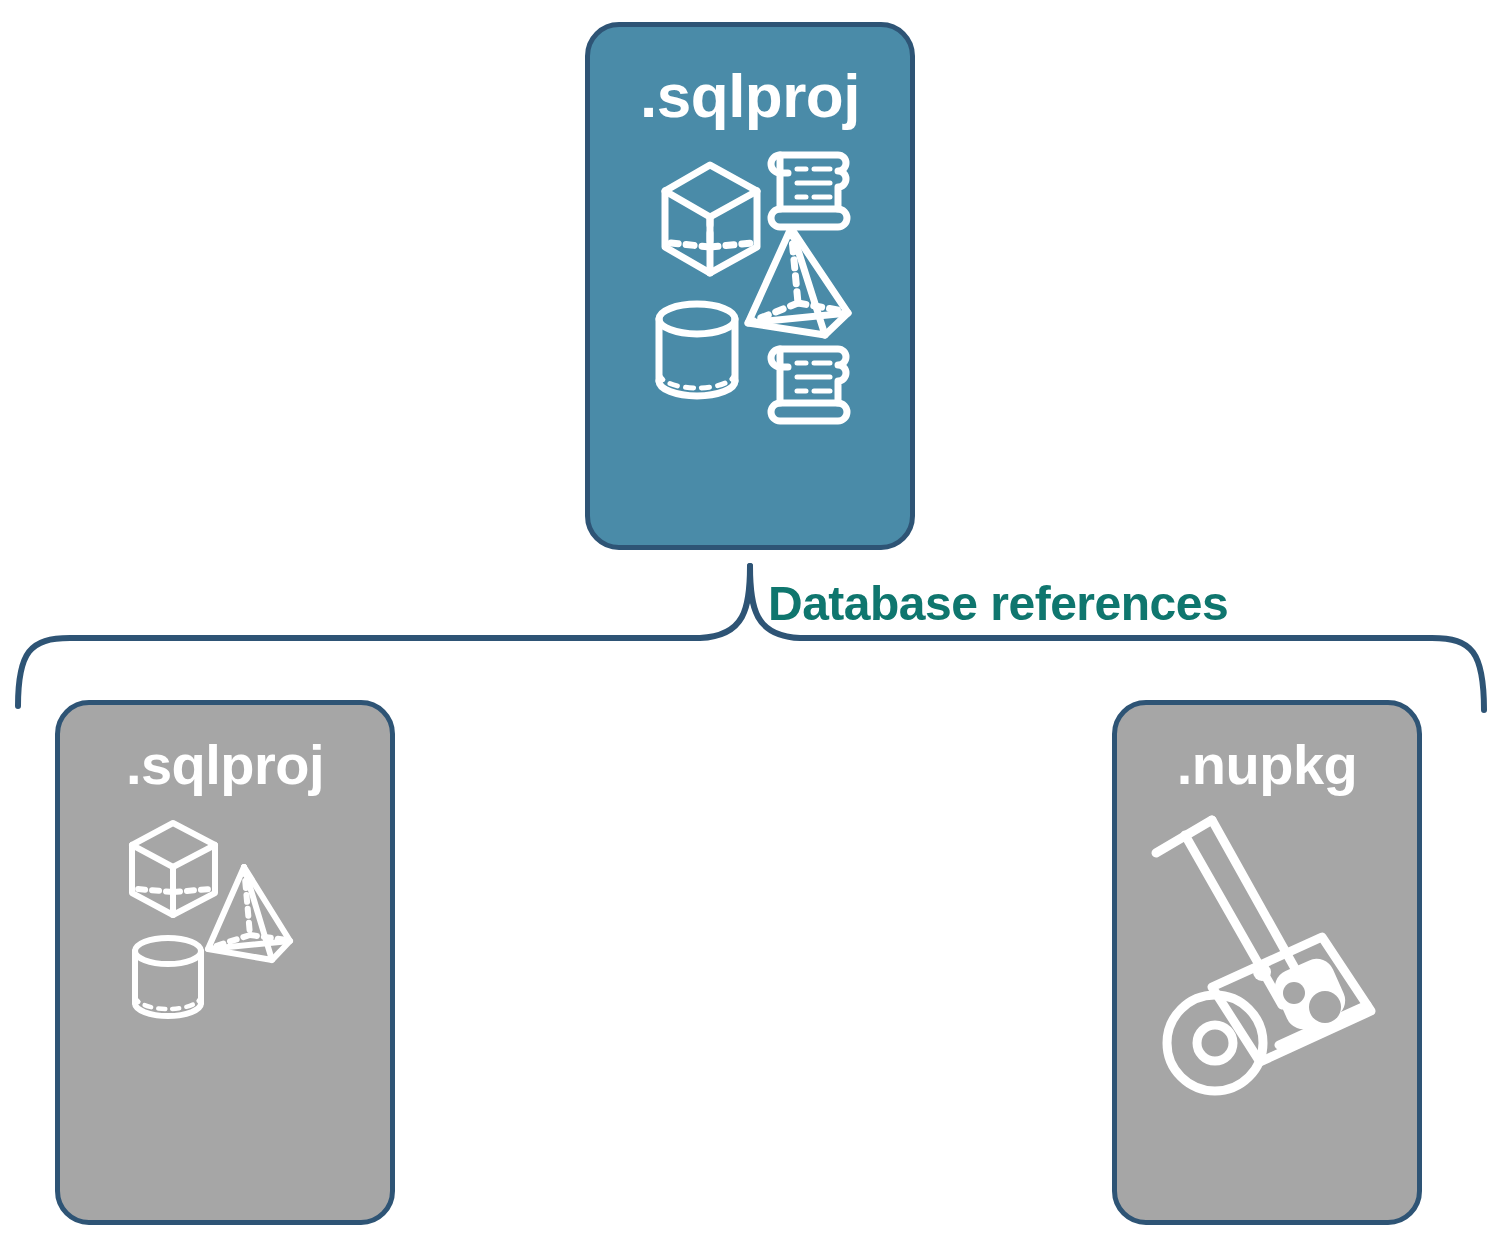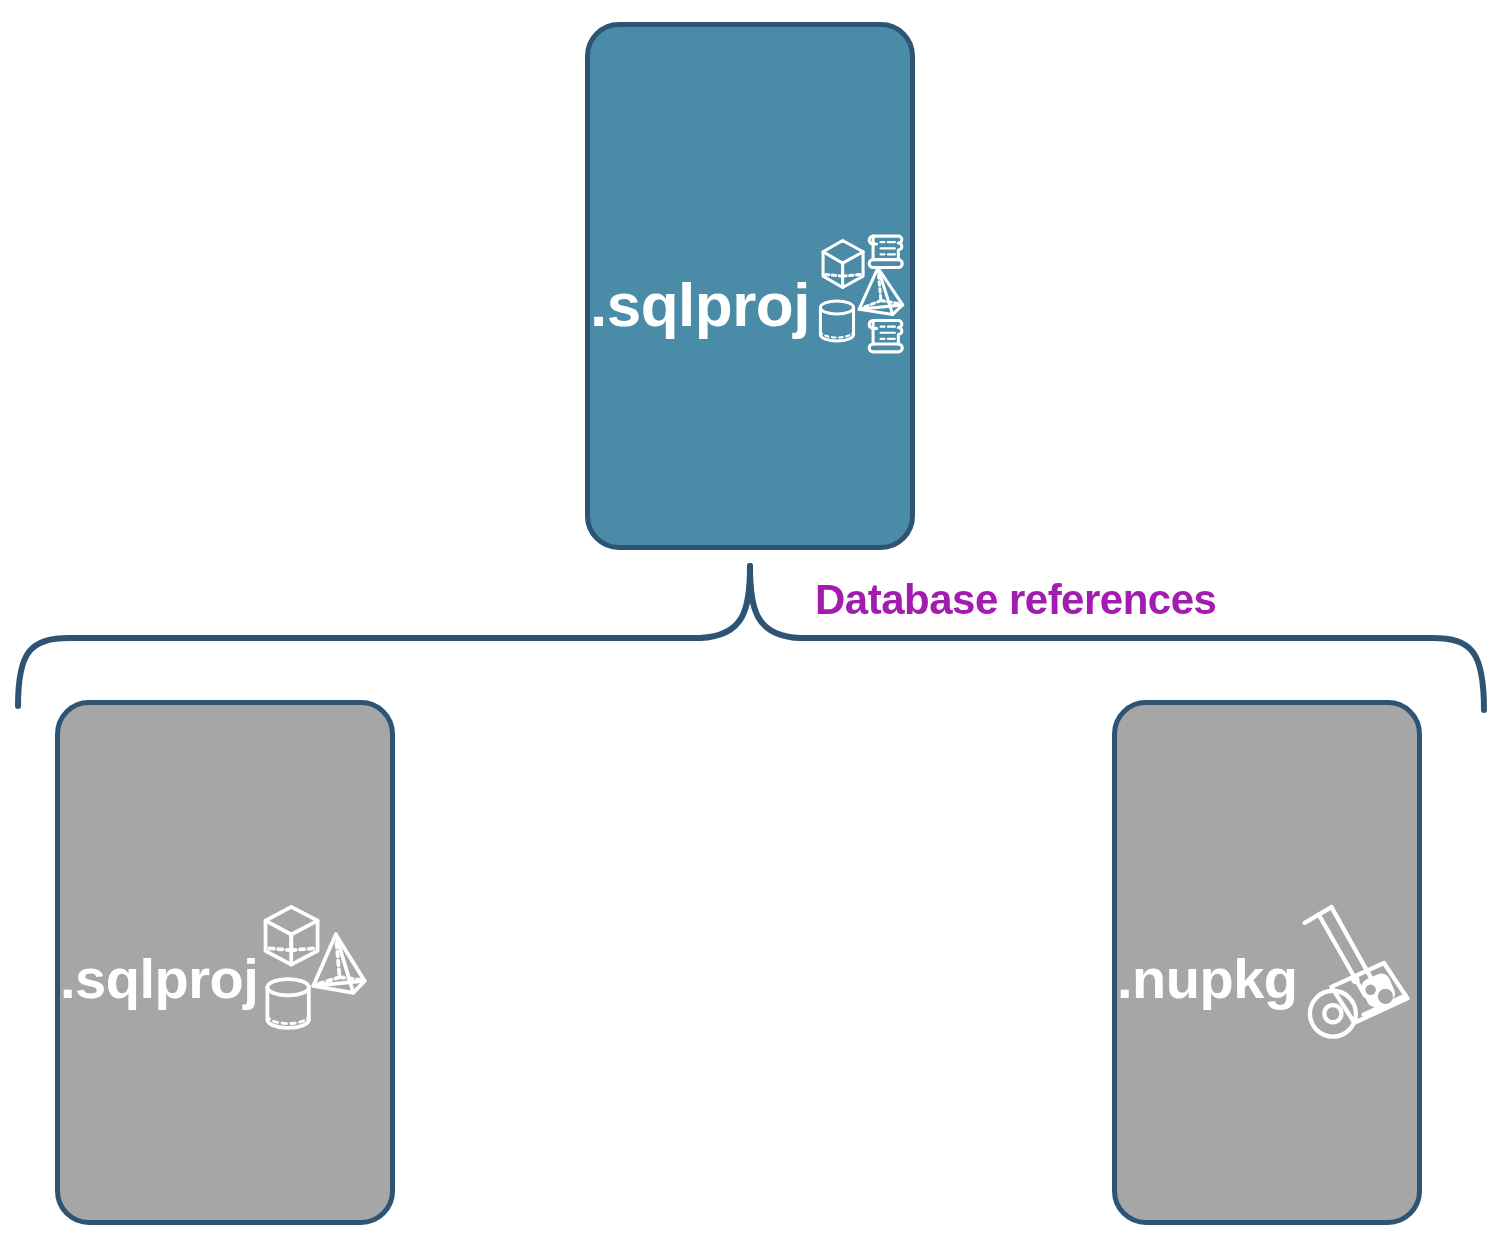--- a/index.html
+++ b/index.html
@@ -17,21 +17,21 @@
     background: #ffffff;
     overflow: hidden;
   }
 
   .card {
     position: absolute;
     box-sizing: border-box;
     border: 5px solid #2e5475;
     border-radius: 34px;
     display: flex;
-    flex-direction: row;
+    flex-direction: column;
     align-items: center;
   }
   .card.primary {
     background: #4a8ba8;
   }
   .card.secondary {
     background: #a6a6a6;
   }
   .card-title {
     color: #ffffff;
@@ -97,25 +97,25 @@
     position: absolute;
     left: 0;
     top: 548px;
     width: 1500px;
     height: 180px;
     pointer-events: none;
   }
 
   #brace-label {
     position: absolute;
-    left: 815px;
+    left: 768px;
     top: 576px;
-    font-size: 42px;
+    font-size: 48px;
     font-weight: bold;
-    color: #a21caf;
+    color: #0f766e;
     letter-spacing: -0.5px;
     white-space: nowrap;
   }
 </style>
 </head>
 <body>
 
 <div id="stage">
 
   <div class="card primary" id="card-top">

